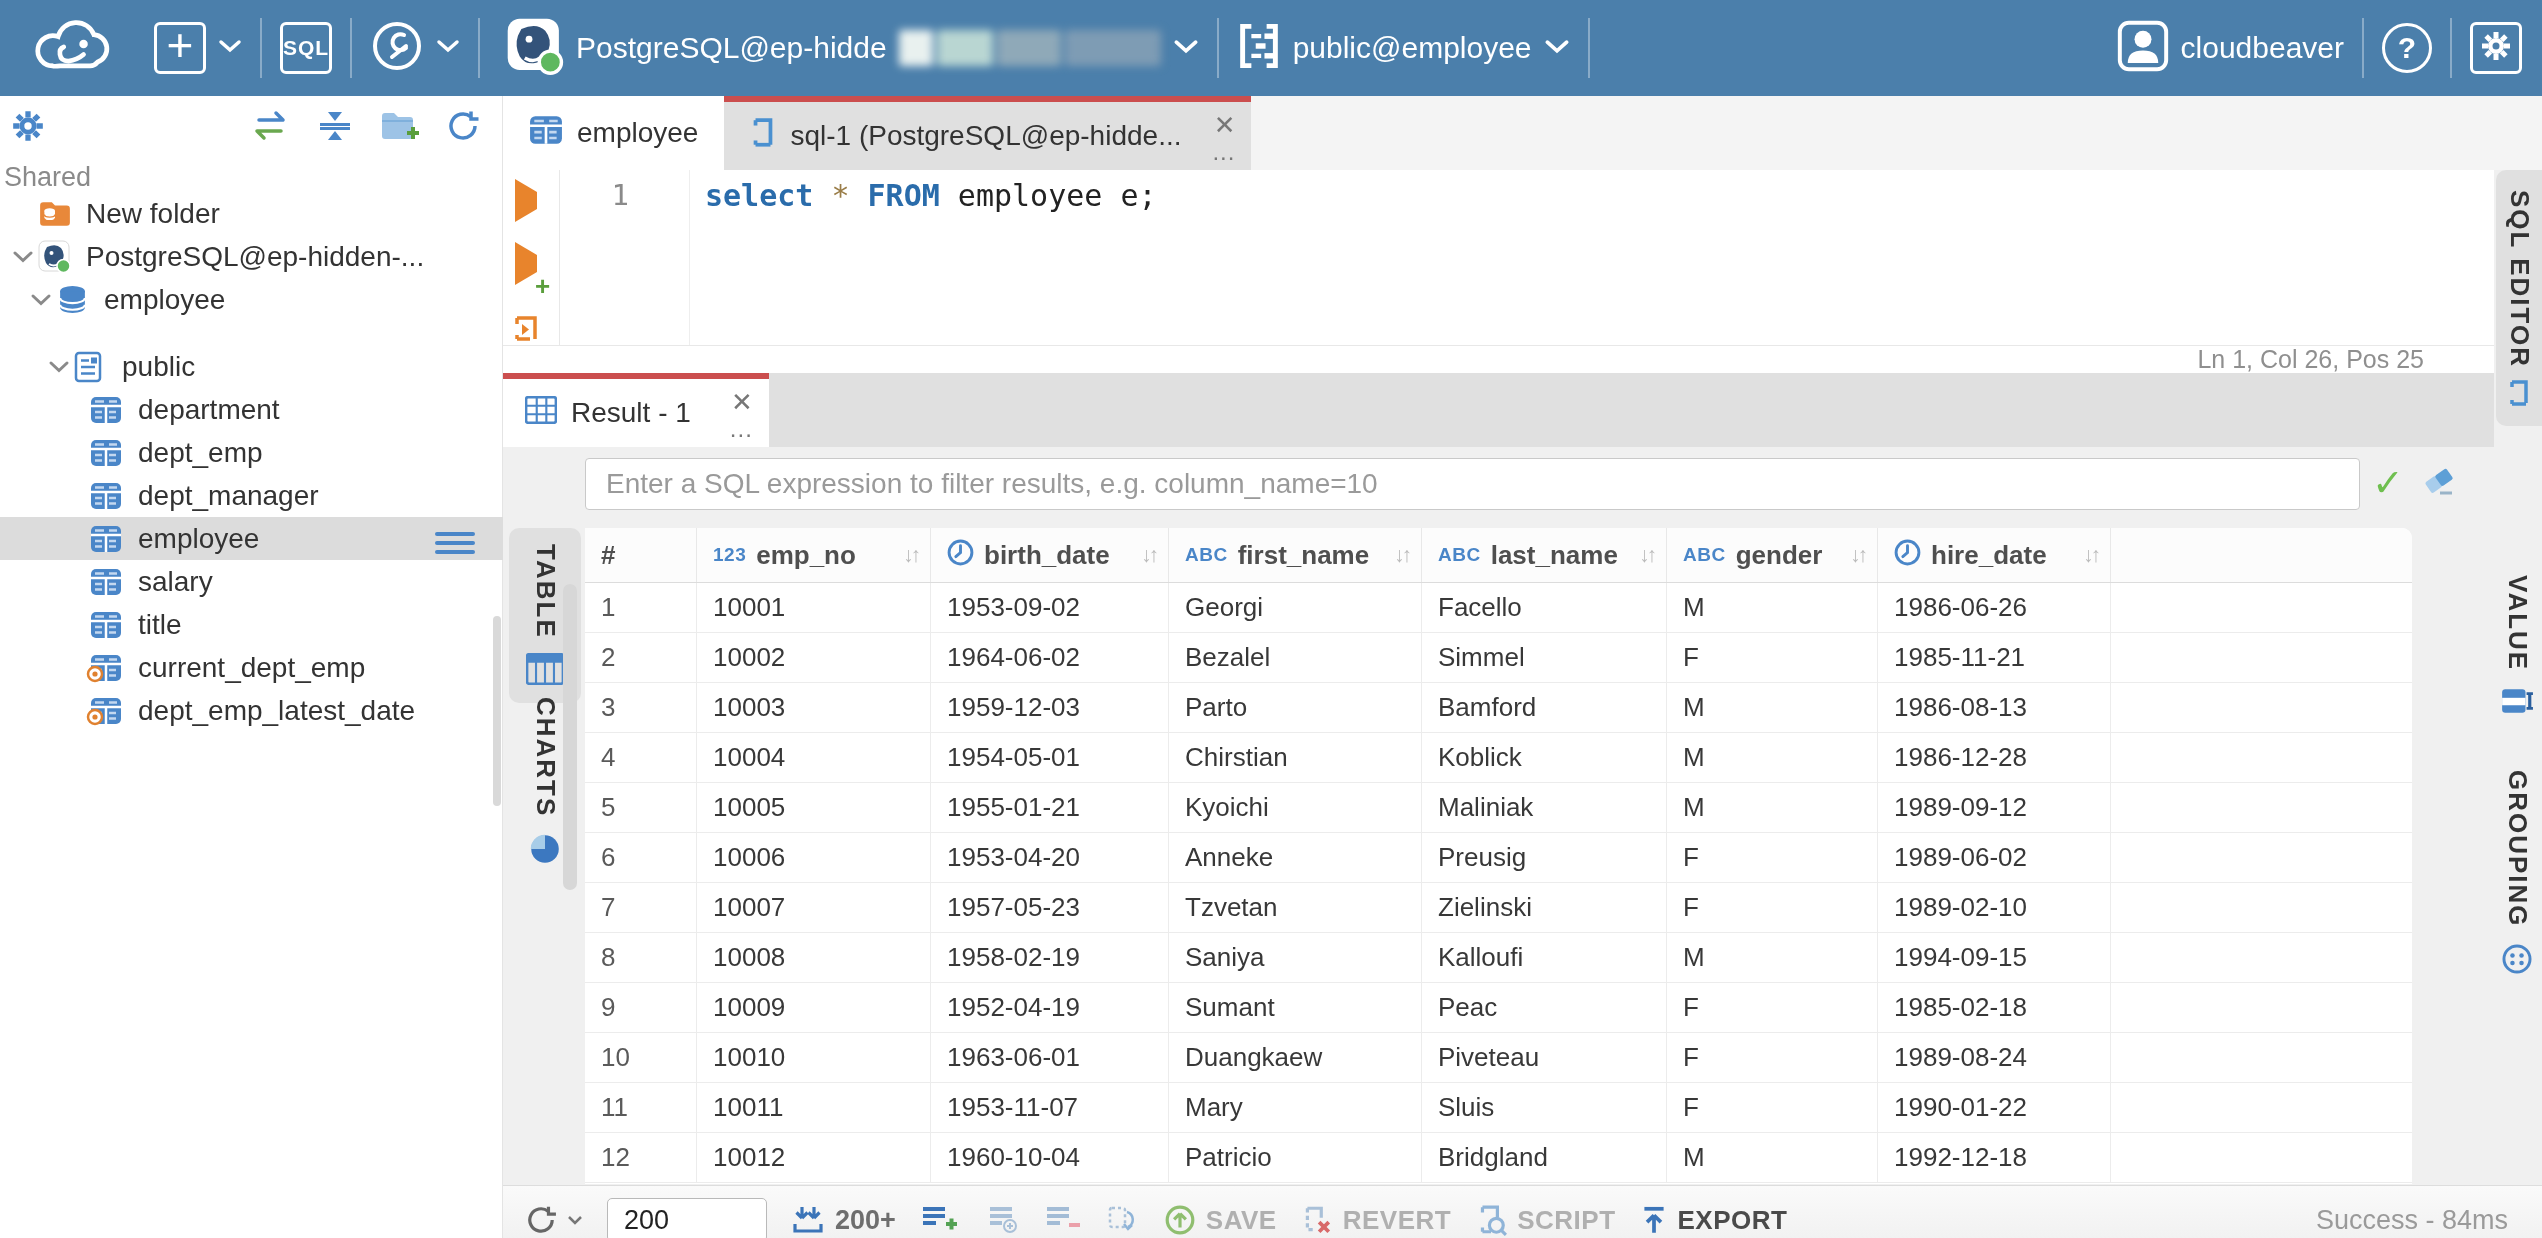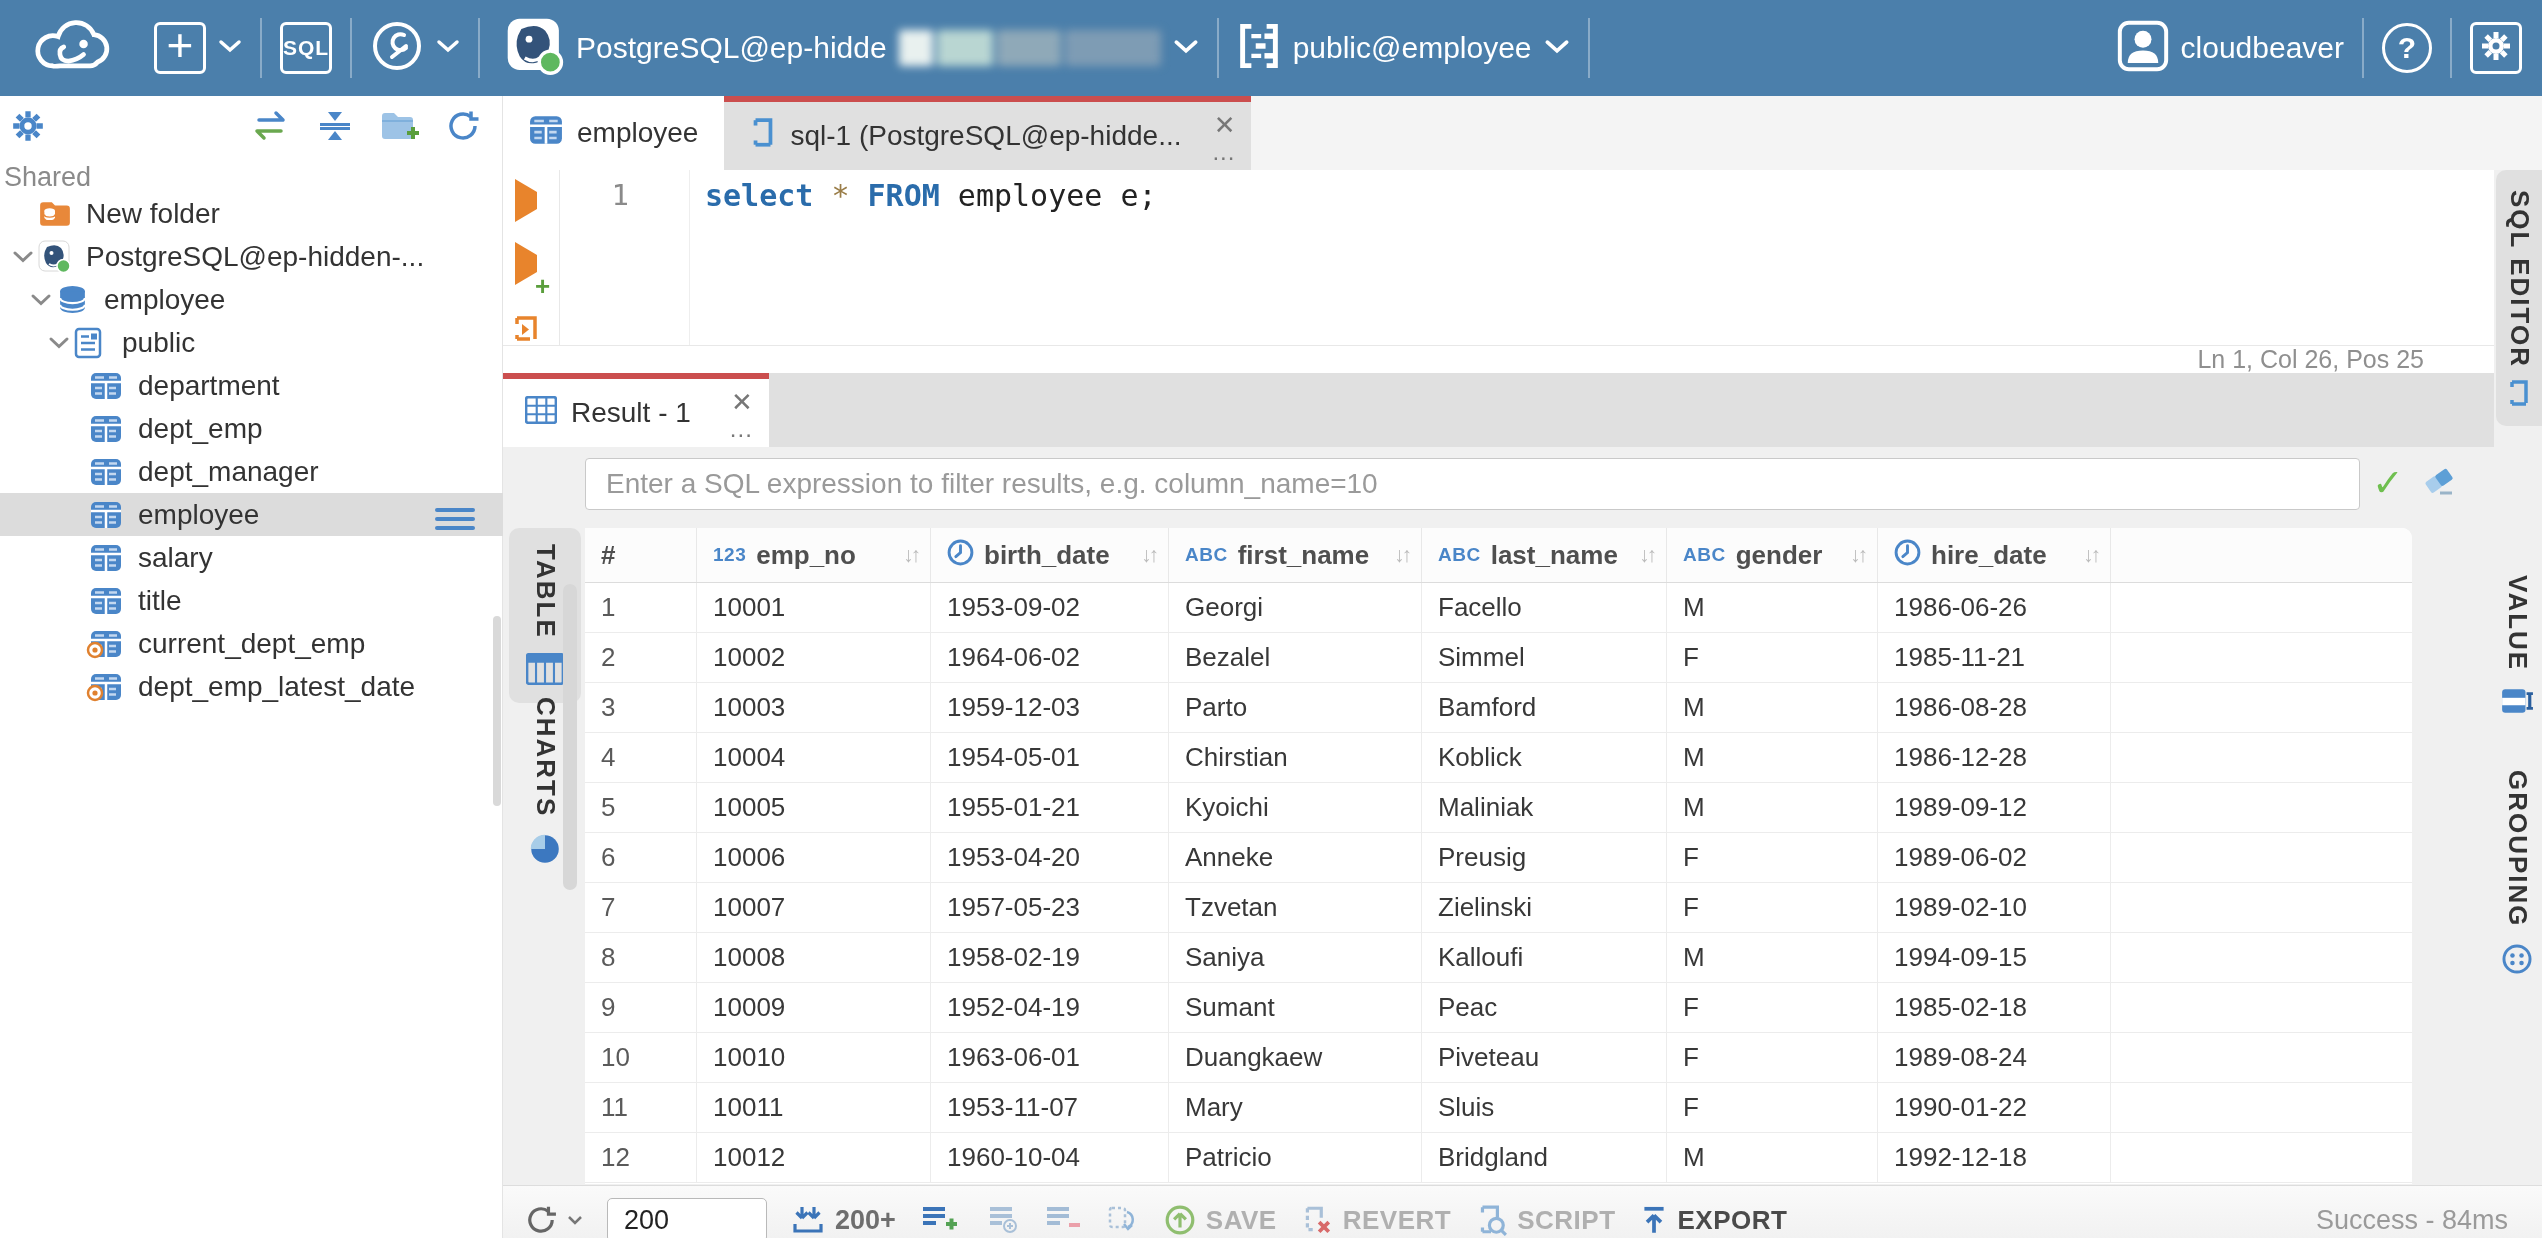--- a/index.html
+++ b/index.html
@@ -280,21 +280,21 @@
           </span>
           <span class="tree-icon">
             <svg width="33" height="31" viewBox="0 0 32 30">
               <ellipse cx="16" cy="7" rx="12" ry="5" fill="#4a86c8"></ellipse>
               <path d="M4 7 v16 c0 2.8 5.4 5 12 5 s12-2.2 12-5 V7" fill="#4a86c8"></path>
               <path d="M4 13.5 a12 5 0 0 0 24 0 M4 20 a12 5 0 0 0 24 0" stroke="#fff" stroke-width="2" fill="none"></path>
             </svg>
           </span>
           <span class="tree-label">employee</span>
         </div>
-        <div class="tree-row" style="padding-left: 44px;">
+        <div class="tree-row" style="padding-left: 44px; margin-top: 24px;">
           <span class="tree-chevron">
             <svg width="22" height="13" viewBox="0 0 22 13">
               <path d="M3 3 L11 10.5 L19 3" fill="none" stroke="#8a8a8a" stroke-width="3" stroke-linecap="round"></path>
             </svg>
           </span>
           <span class="tree-icon">
             <svg width="28" height="32" viewBox="0 0 28 32">
               <rect x="2" y="2" width="24" height="28" rx="3" fill="#fff" stroke="#4a86c8" stroke-width="2.5"></rect>
               <path d="M7 9.5 h8 M7 16 h14 M7 22.5 h14" stroke="#4a86c8" stroke-width="2.5"></path>
               <rect x="17" y="6.5" width="6" height="6" fill="#4a86c8"></rect>
@@ -539,21 +539,21 @@
             <div class="g-cell">F</div>
             <div class="g-cell">1985-11-21</div>
           </div>
           <div class="grow gr">
             <div class="g-cell idx">3</div>
             <div class="g-cell">10003</div>
             <div class="g-cell">1959-12-03</div>
             <div class="g-cell">Parto</div>
             <div class="g-cell">Bamford</div>
             <div class="g-cell">M</div>
-            <div class="g-cell">1986-08-28</div>
+            <div class="g-cell">1986-08-13</div>
           </div>
           <div class="grow gr">
             <div class="g-cell idx">4</div>
             <div class="g-cell">10004</div>
             <div class="g-cell">1954-05-01</div>
             <div class="g-cell">Chirstian</div>
             <div class="g-cell">Koblick</div>
             <div class="g-cell">M</div>
             <div class="g-cell">1986-12-28</div>
           </div>

